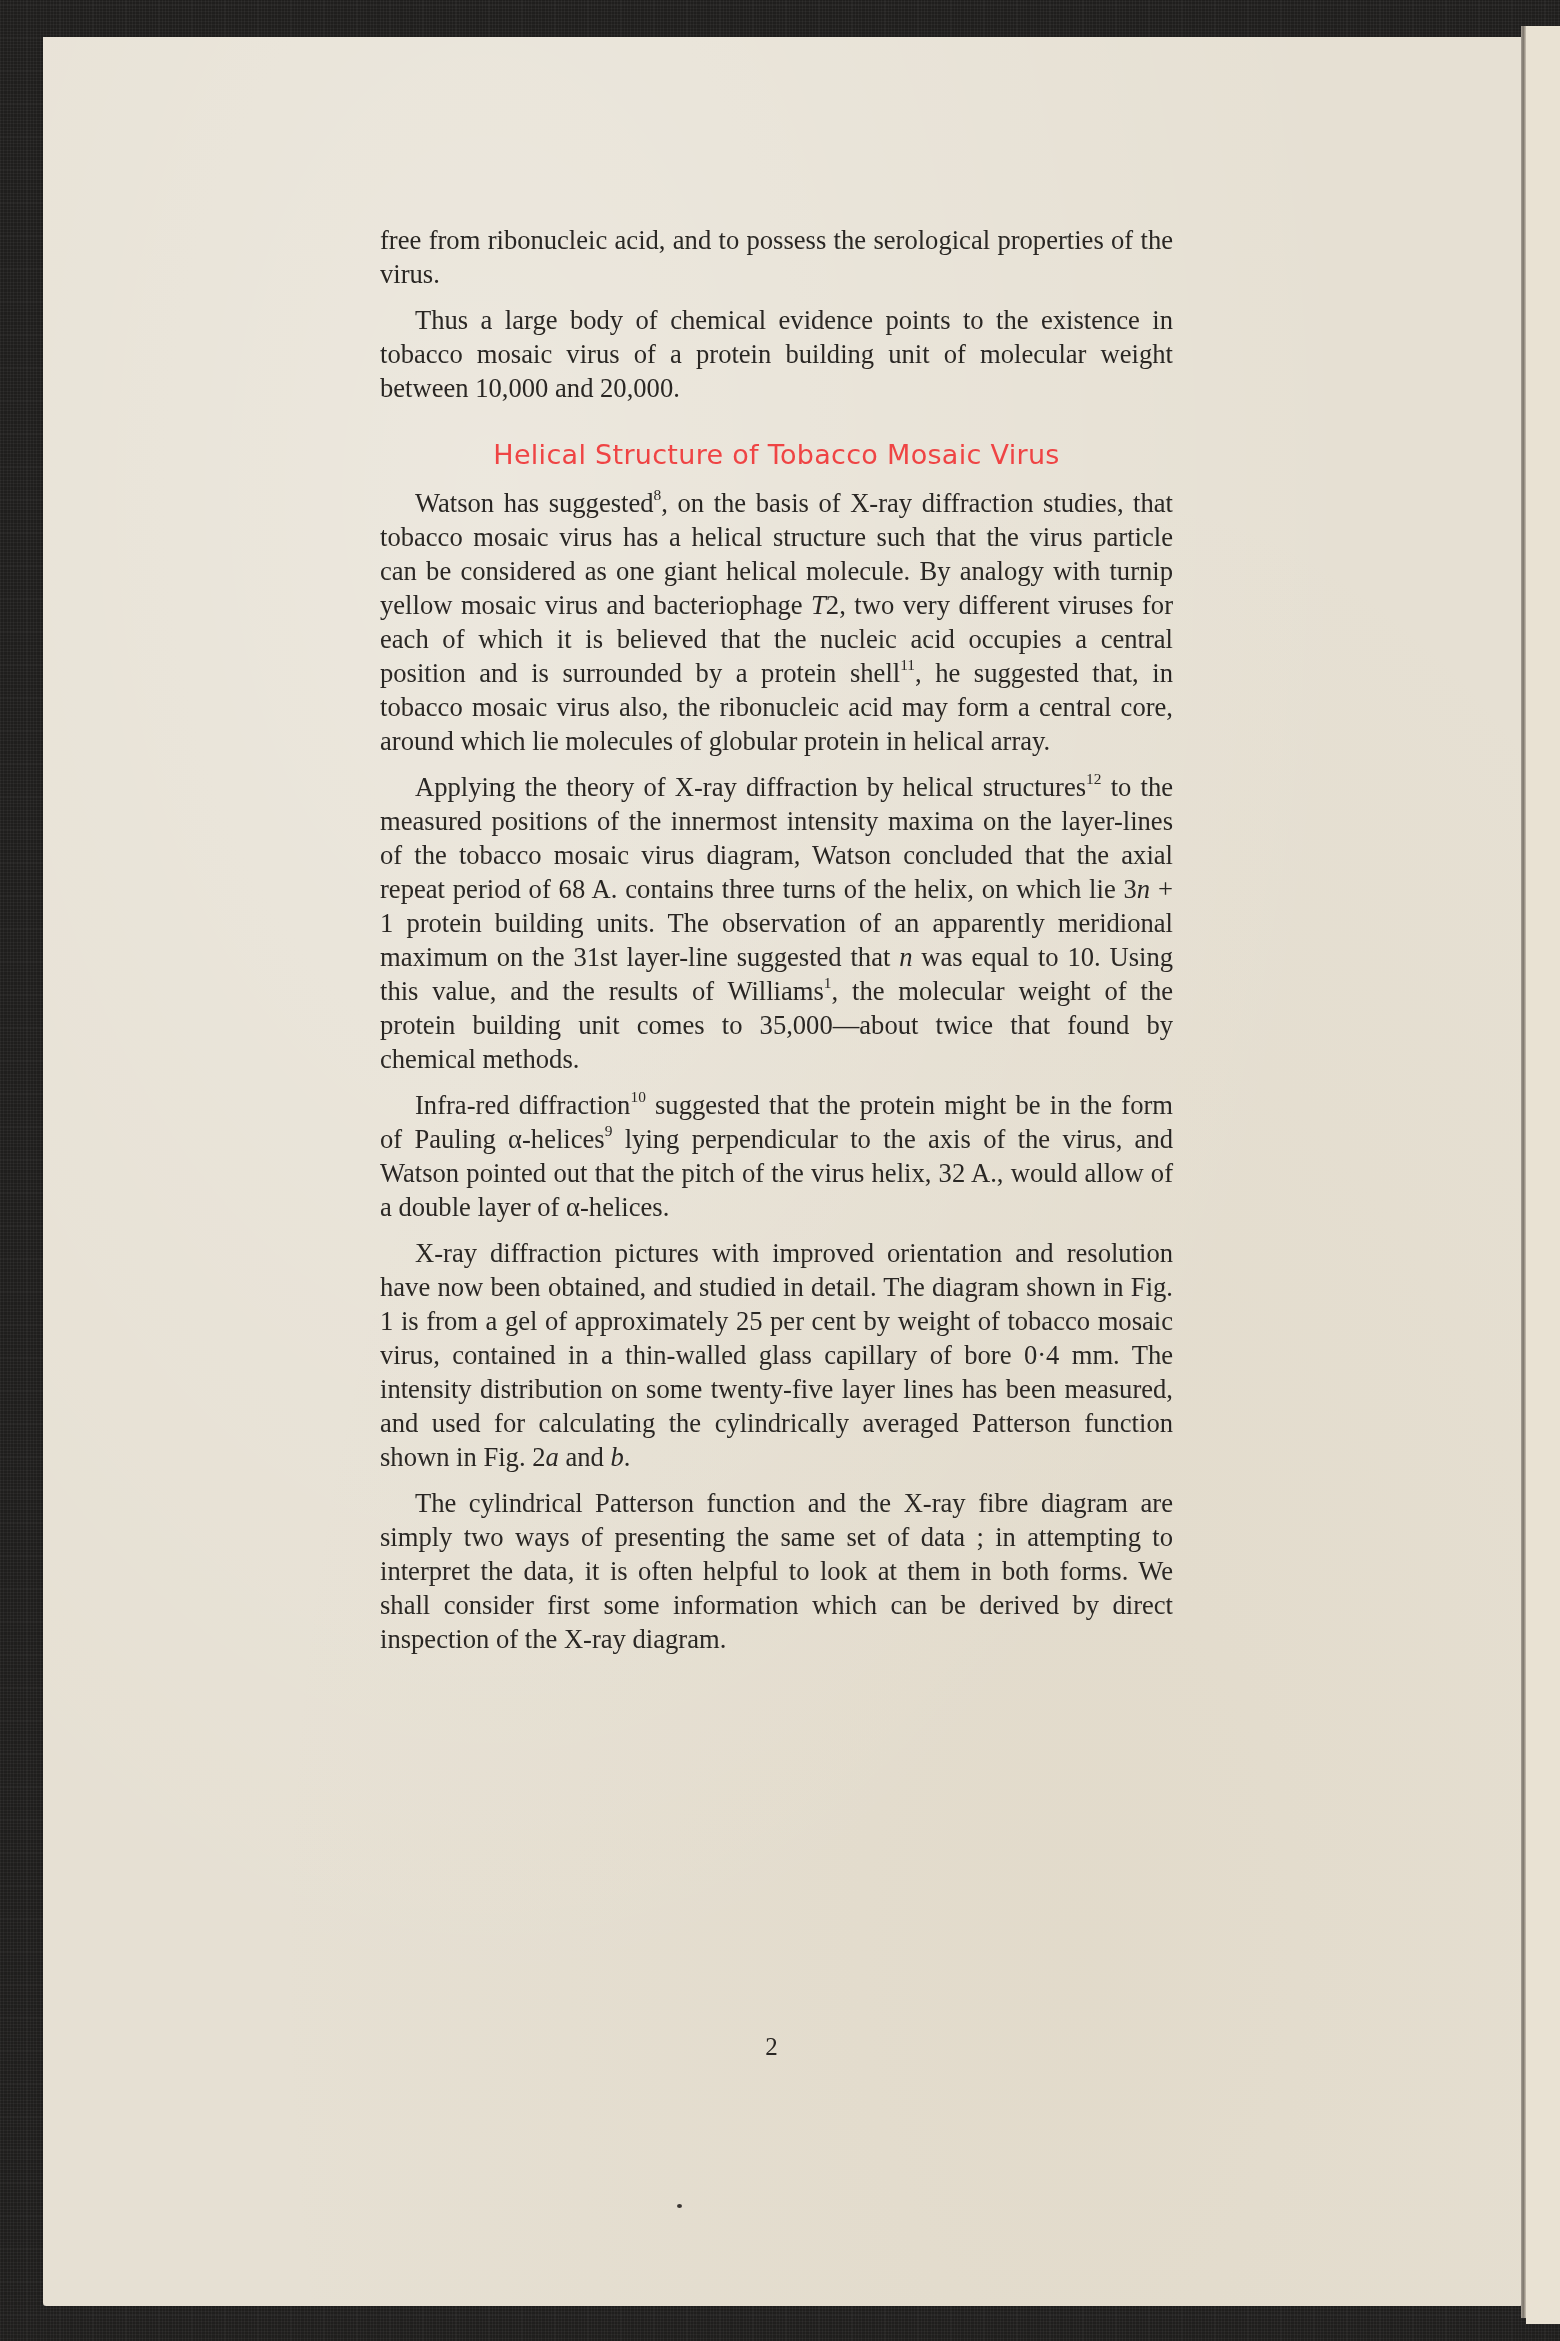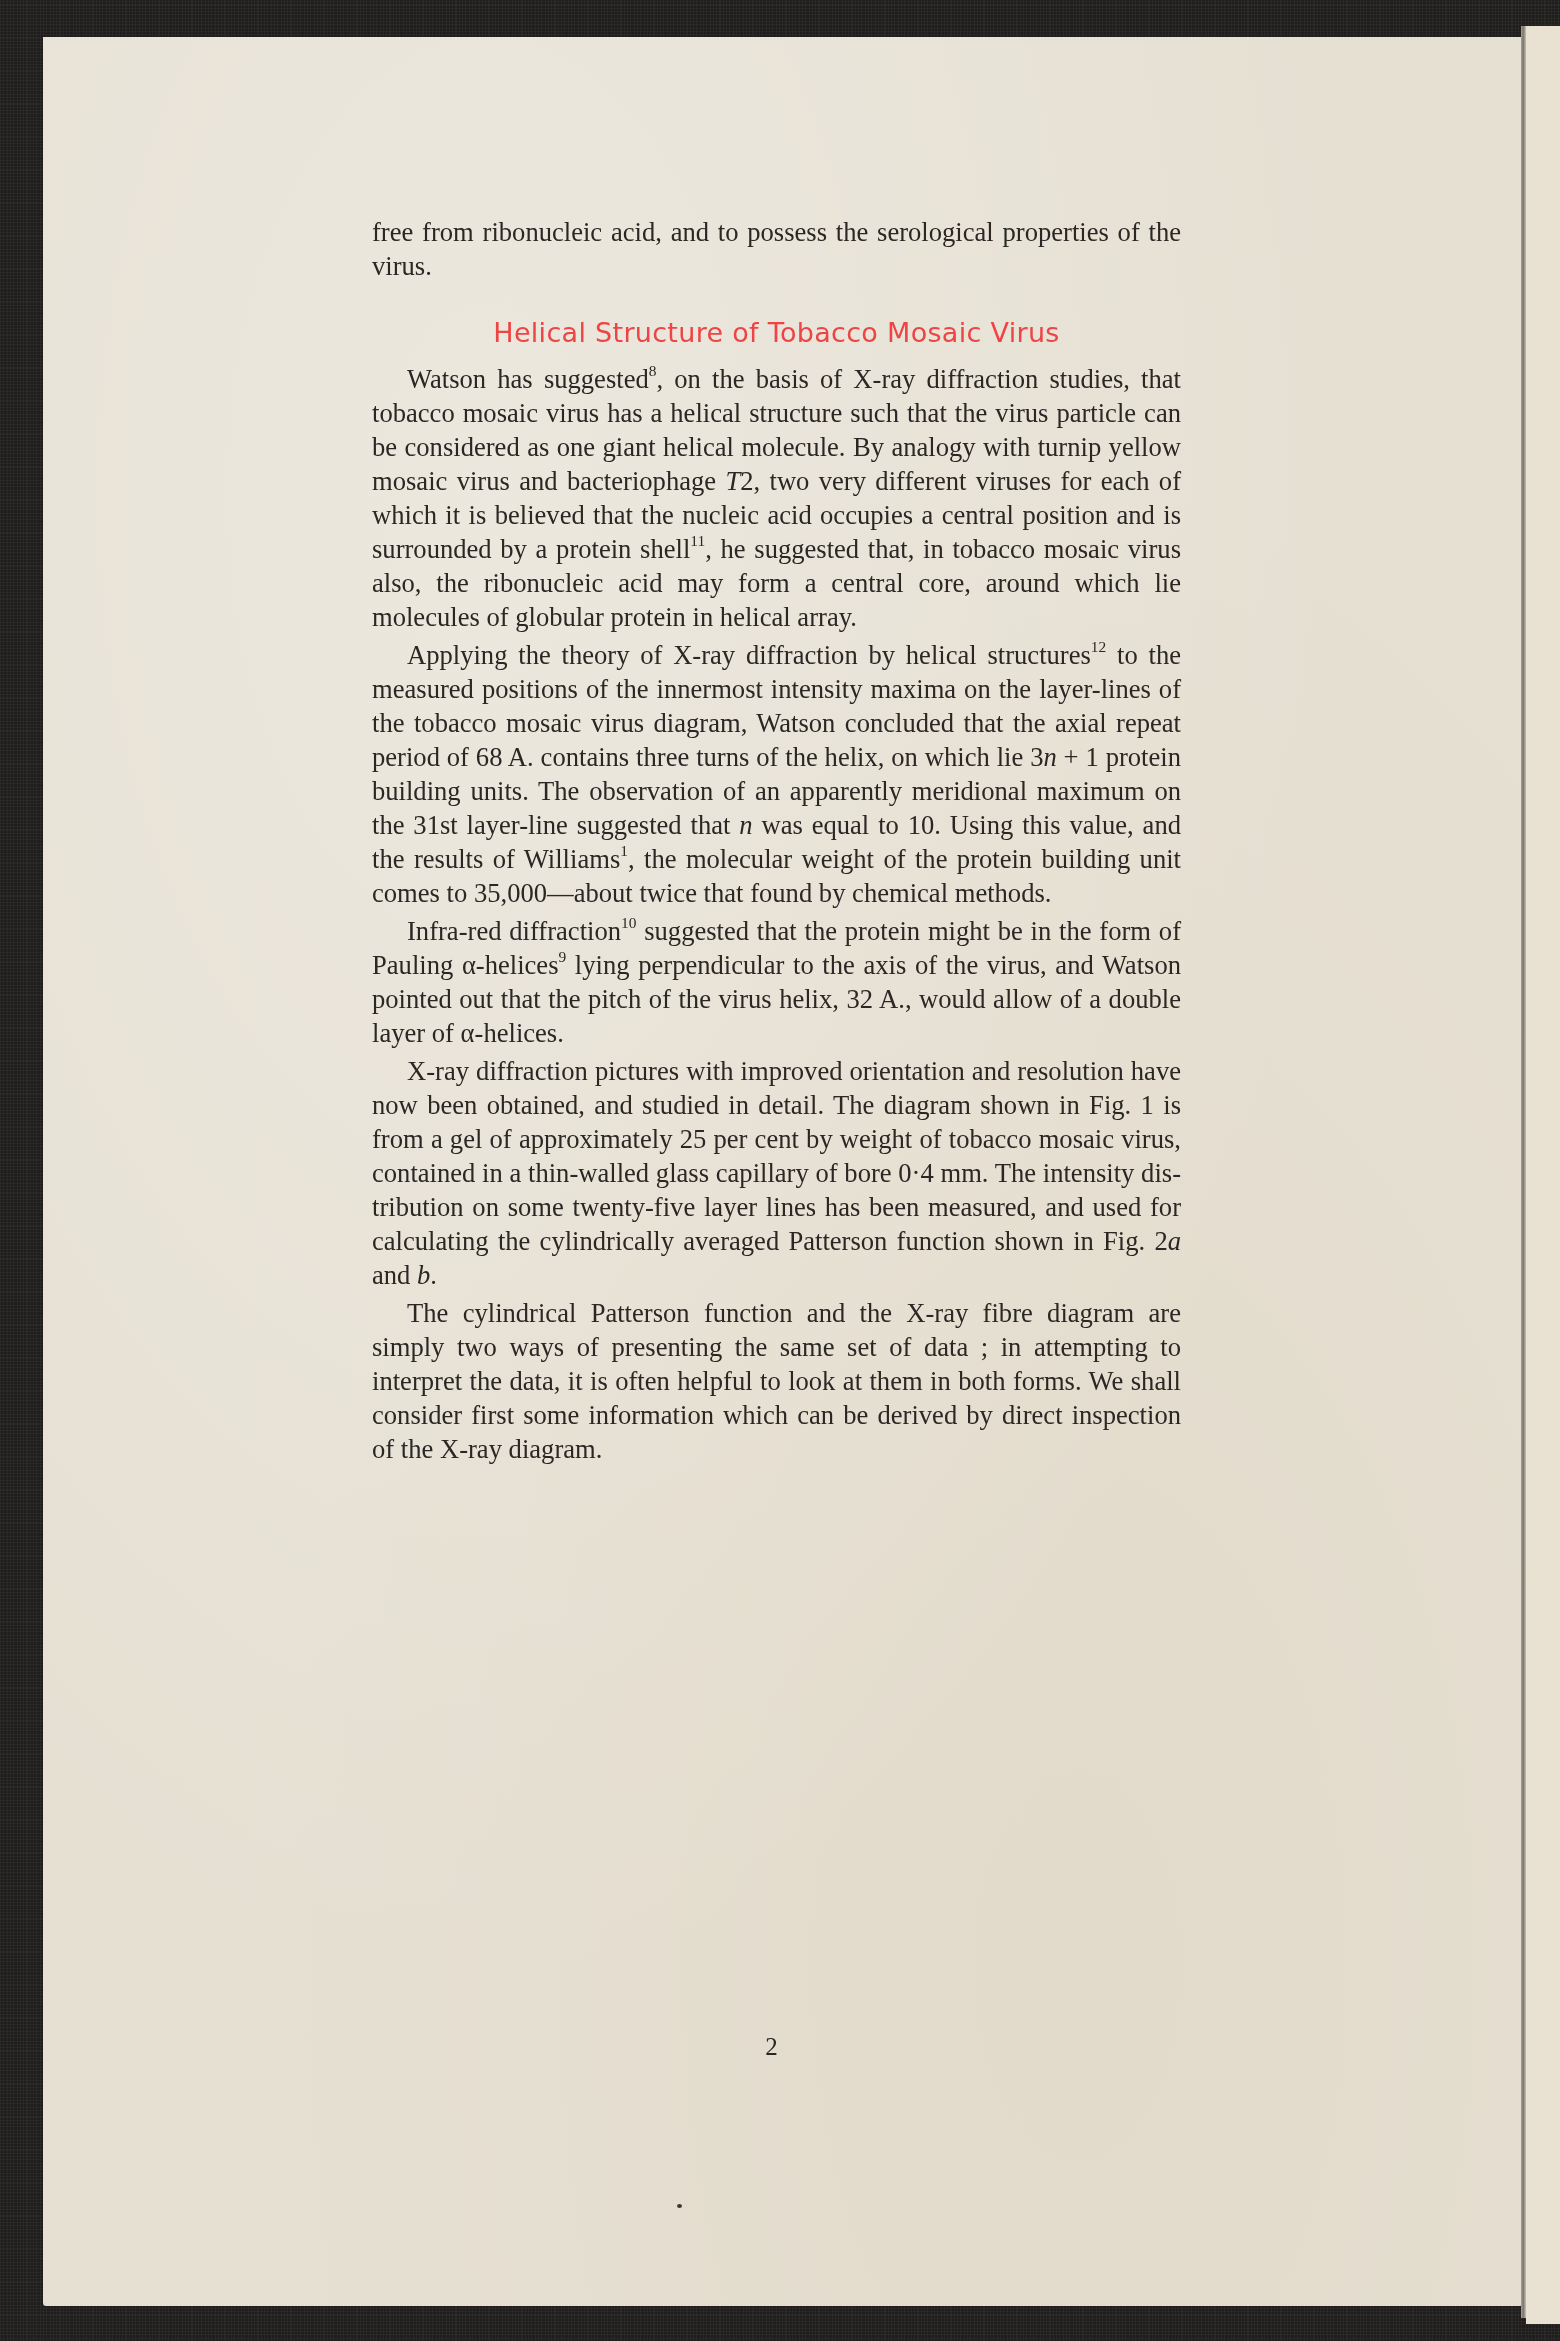--- a/index.html
+++ b/index.html
@@ -50,21 +50,21 @@
       top: 211px;
       width: 817px;
       font-family: "Liberation Serif", "DejaVu Serif", serif;
       color: #2a2724;
       font-size: 26.6px;
       line-height: 34px;
       text-align: justify;
       hyphens: manual;
     }
     .column p {
-      margin: 4px;
+      margin: 12px;
       text-indent: 0;
     }
     .column p.indent {
       text-indent: 35px;
     }
     .heading {
       font-family: "DejaVu Sans", "Liberation Sans", sans-serif;
       font-size: 27px;
       letter-spacing: 0.3px;
       text-align: center;
@@ -98,20 +98,21 @@
 </head>
 <body>
 
 <div class="page"></div>
 <div class="gutter"></div>
 <div class="next-page"></div>
 
 <div class="column">
   <div id="intro">
       <p class=""><span>free from ribonucleic acid, and to possess the sero­logical properties of the virus.</span></p>
+      <p class="indent"><span>Thus a large body of chemical evidence points to the existence in tobacco mosaic virus of a protein building unit of molecular weight between 10,000 and 20,000.</span></p>
     </div>
   <div class="heading">Helical Structure of Tobacco Mosaic Virus</div>
   <div id="section">
       <p class="indent"><span>Watson has suggested</span><sup>8</sup><span>, on the basis of X-ray diffraction studies, that tobacco mosaic virus has a helical structure such that the virus particle can be considered as one giant helical molecule.  By analogy with turnip yellow mosaic virus and bacteriophage </span><i>T</i><span>2, two very different viruses for each of which it is believed that the nucleic acid occupies a central position and is surrounded by a protein shell</span><sup>11</sup><span>, he suggested that, in tobacco mosaic virus also, the ribonucleic acid may form a central core, around which lie molecules of globular protein in helical array.</span></p>
       <p class="indent"><span>Applying the theory of X-ray diffraction by helical structures</span><sup>12</sup><span> to the measured positions of the inner­most intensity maxima on the layer-lines of the tobacco mosaic virus diagram, Watson concluded that the axial repeat period of 68 A. contains three turns of the helix, on which lie 3</span><i>n</i><span> + 1 protein building units.  The observation of an apparently meridional maximum on the 31st layer-line suggested that </span><i>n</i><span> was equal to 10.  Using this value, and the results of Williams</span><sup>1</sup><span>, the molecular weight of the protein building unit comes to 35,000—about twice that found by chemical methods.</span></p>
       <p class="indent"><span>Infra-red diffraction</span><sup>10</sup><span> suggested that the protein might be in the form of Pauling α-helices</span><sup>9</sup><span> lying perpendicular to the axis of the virus, and Watson pointed out that the pitch of the virus helix, 32 A., would allow of a double layer of α-helices.</span></p>
       <p class="indent"><span>X-ray diffraction pictures with improved orienta­tion and resolution have now been obtained, and studied in detail.  The diagram shown in Fig. 1 is from a gel of approximately 25 per cent by weight of tobacco mosaic virus, contained in a thin-walled glass capillary of bore 0·4 mm.  The intensity dis­tribution on some twenty-five layer lines has been measured, and used for calculating the cylindrically averaged Patterson function shown in Fig. 2</span><i>a</i><span> and </span><i>b</i><span>.</span></p>
       <p class="indent"><span>The cylindrical Patterson function and the X-ray fibre diagram are simply two ways of presenting the same set of data ; in attempting to interpret the data, it is often helpful to look at them in both forms.  We shall consider first some information which can be derived by direct inspection of the X-ray diagram.</span></p>
     </div>
 </div>

